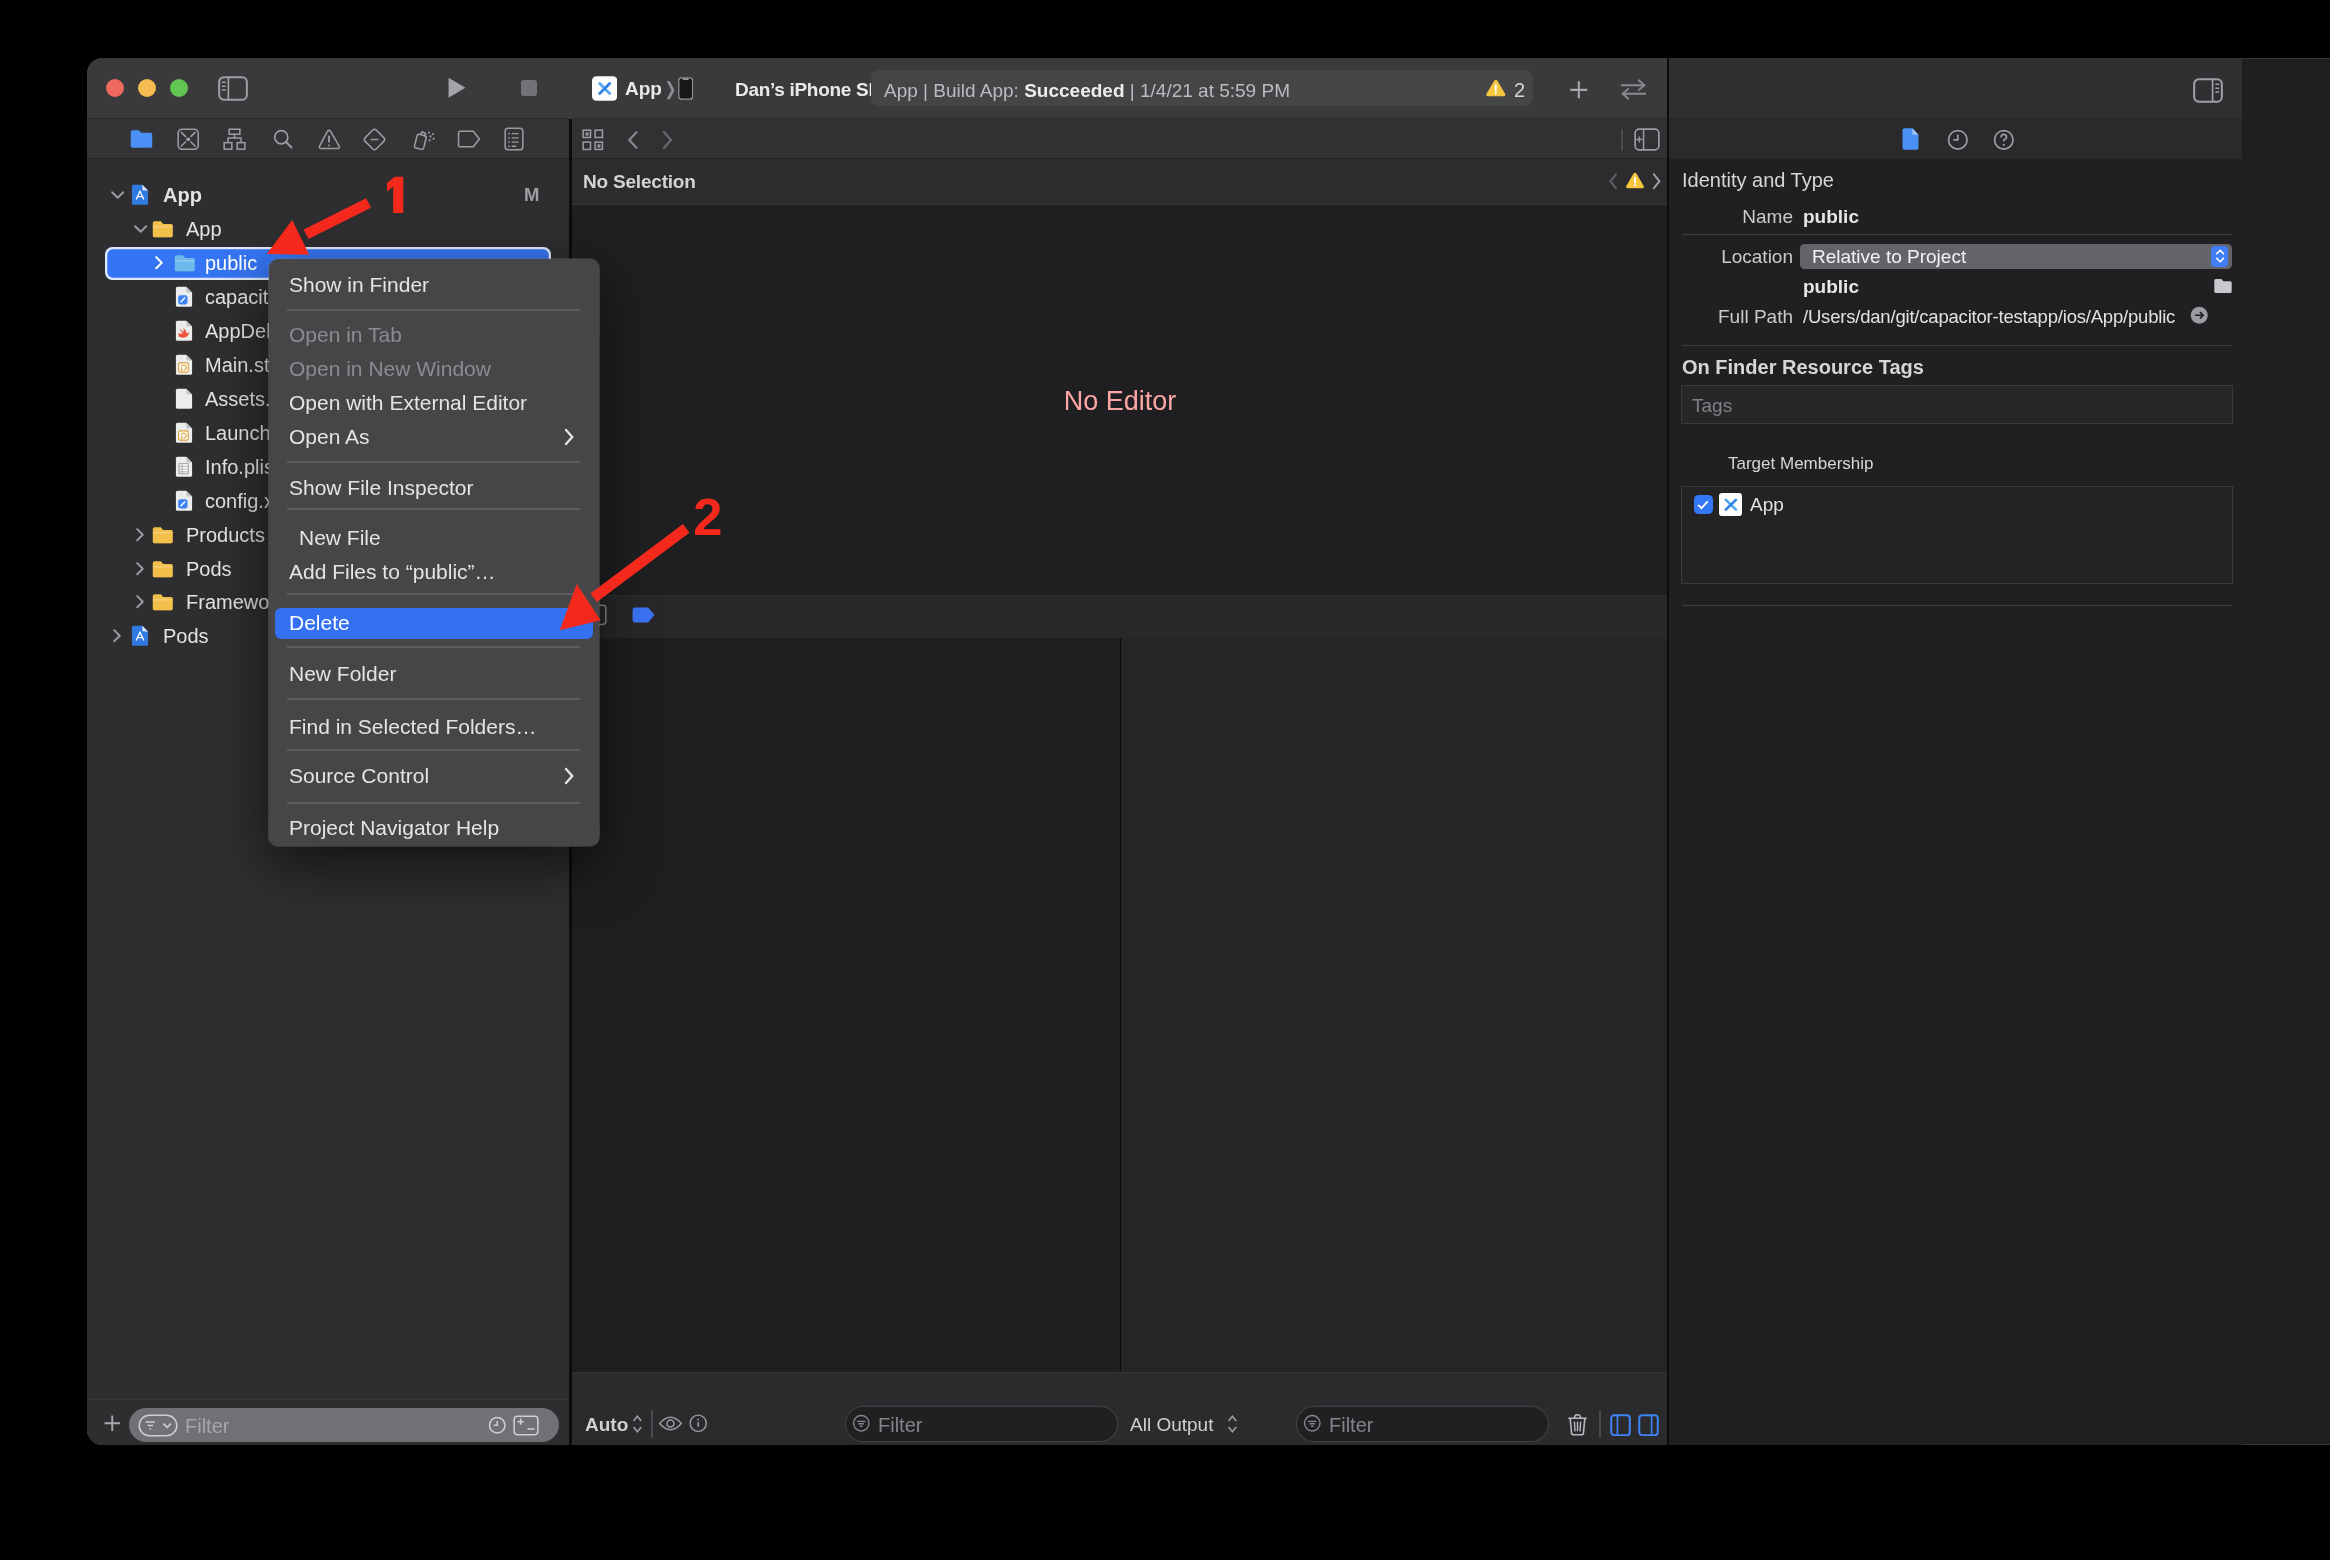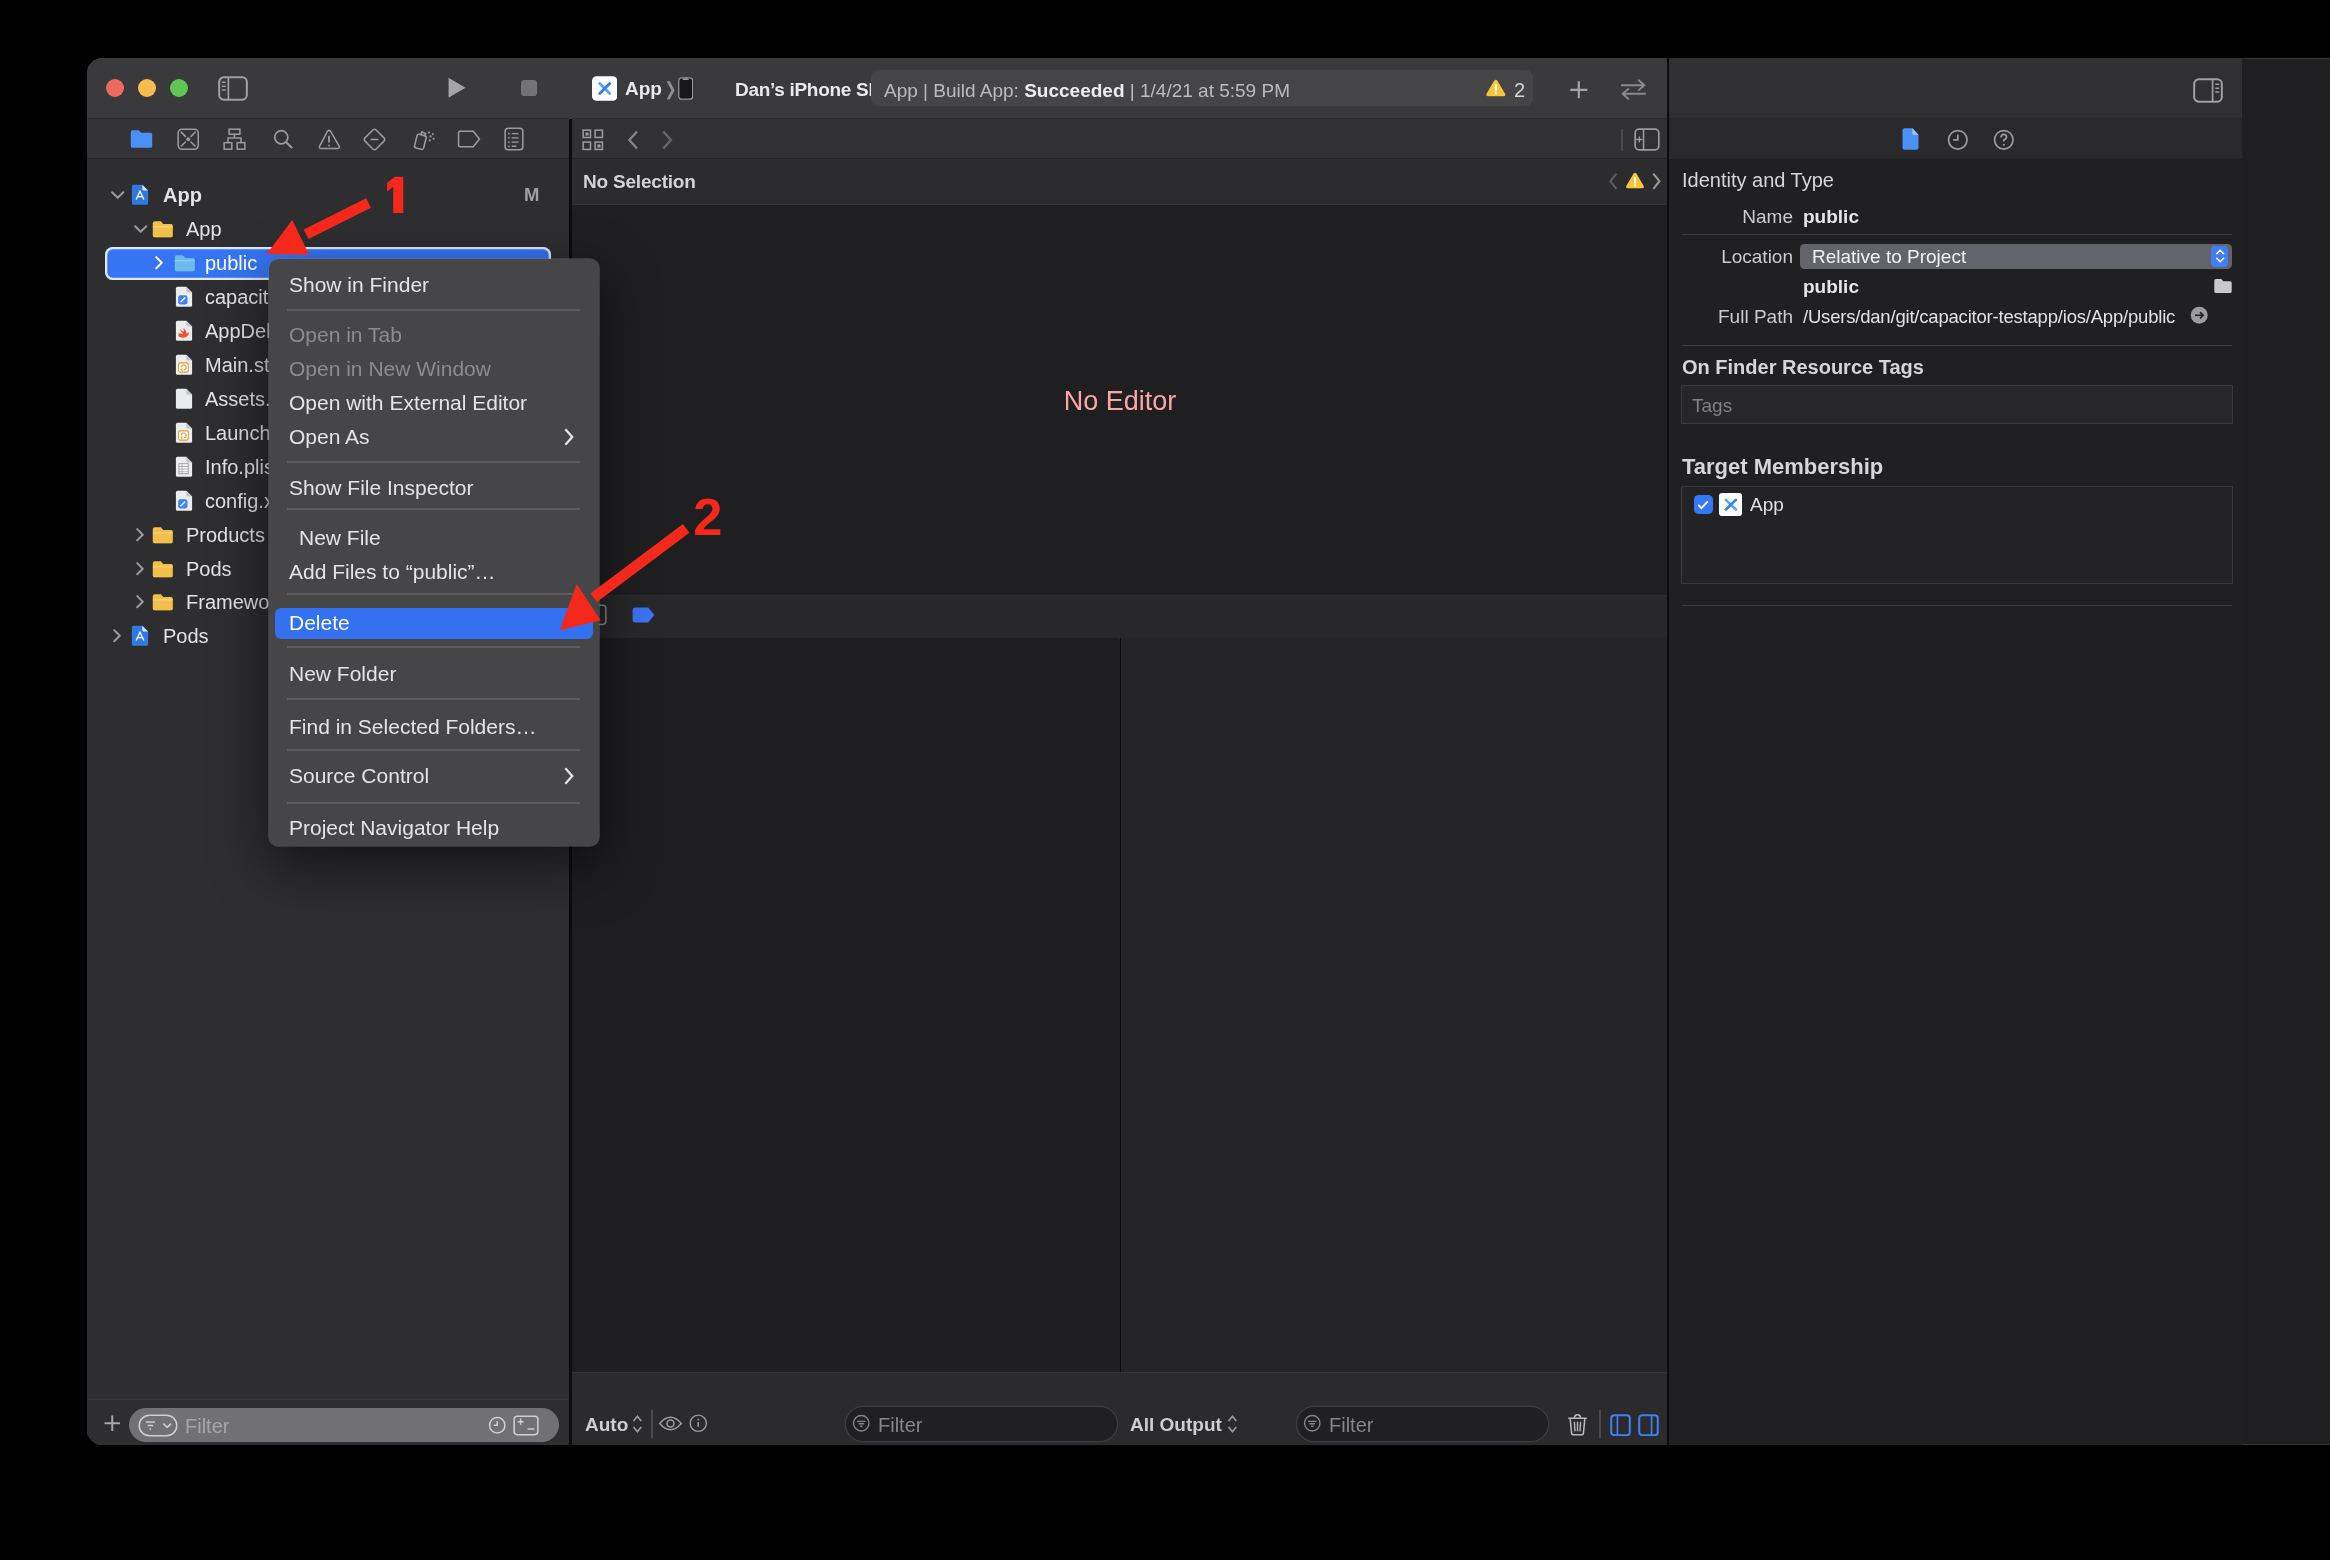--- a/index.html
+++ b/index.html
@@ -400,21 +400,21 @@
       <circle cx="12" cy="12" r="10.5" fill="none" stroke="#9b9ba0" stroke-width="1.8"></circle>
       <path d="M12 10.5 v6" stroke="#9b9ba0" stroke-width="2"></path>
       <circle cx="12" cy="7.2" r="1.2" fill="#9b9ba0"></circle>
     </svg>
   <div class="a" style="left:759px;top:1349px;width:271px;height:34px;border-radius:17px;background:#202023;box-shadow:0 0 0 1.2px #3f3f43"></div>
   <svg class="a" style="left:765px;top:1356px" width="18.5" height="18.5" viewBox="0 0 24 24">
       <circle cx="12" cy="12" r="10" fill="none" stroke="#85858a" stroke-width="1.8"></circle>
       <path d="M6.5 9.5 h11 M8.5 12.7 h7 M10.5 15.9 h3" stroke="#85858a" stroke-width="1.8"></path>
     </svg>
   <div class="a tx" style="left:791px;top:1356px;font-size:20px;color:#85858a">Filter</div>
-  <div class="a tx" style="left:1043px;top:1356px;font-size:19px;font-weight:700;color:#cfcfd2">All Output</div>
+  <div class="a tx" style="left:1043px;top:1356px;font-size:19px;font-weight:400;color:#cfcfd2">All Output</div>
   <svg class="a" style="left:1140px;top:1356px" width="10.8" height="20" viewBox="0 0 14 26">
       <path d="M2 9 l5-6 5 6 M2 17 l5 6 5-6" fill="none" stroke="#9b9ba0" stroke-width="2.2"></path>
     </svg>
   <div class="a" style="left:1210px;top:1349px;width:251px;height:34px;border-radius:17px;background:#202023;box-shadow:0 0 0 1.2px #3f3f43"></div>
   <svg class="a" style="left:1216px;top:1356px" width="18.5" height="18.5" viewBox="0 0 24 24">
       <circle cx="12" cy="12" r="10" fill="none" stroke="#85858a" stroke-width="1.8"></circle>
       <path d="M6.5 9.5 h11 M8.5 12.7 h7 M10.5 15.9 h3" stroke="#85858a" stroke-width="1.8"></path>
     </svg>
   <div class="a tx" style="left:1242px;top:1356px;font-size:20px;color:#85858a">Filter</div>
   <svg class="a" style="left:1480px;top:1354px" width="21" height="24" viewBox="0 0 27 31">
@@ -449,21 +449,21 @@
   <div class="a tx" style="left:1706px;top:248px;transform:translateX(-100%);font-size:19px;color:#cbcbce">Full Path</div>
   <div class="a tx" style="left:1716px;top:248px;font-size:18.5px;letter-spacing:-0.2px;color:#e2e2e4">/Users/dan/git/capacitor-testapp/ios/App/public</div>
   <svg class="a" style="left:2103px;top:248px" width="18.5" height="18.5" viewBox="0 0 24 24">
       <circle cx="12" cy="12" r="11" fill="#9b9ba0"></circle>
       <path d="M6.5 12 h10 M13 8 l4 4 -4 4" fill="none" stroke="#202023" stroke-width="2.2"></path>
     </svg>
   <div class="a" style="left:1595px;top:287px;width:550px;height:0.8px;background:#3d3d40"></div>
   <div class="a tx" style="left:1595px;top:298px;font-size:20px;font-weight:700;color:#d6d6d8">On Finder Resource Tags</div>
   <div class="a" style="left:1595px;top:328px;width:550px;height:37px;background:#272729;box-shadow:0 0 0 0.8px #414144"></div>
   <div class="a tx" style="left:1605px;top:337px;font-size:19px;color:#808085">Tags</div>
-  <div class="a tx" style="left:1595px;top:396px;font-size:22px;font-weight:700;color:#d6d6d8">Target Membership</div>
+  <div class="a tx" style="left:1641px;top:396px;font-size:17px;font-weight:400;color:#d6d6d8">Target Membership</div>
   <div class="a" style="left:1595px;top:429px;width:550px;height:96px;background:#232326;box-shadow:0 0 0 0.8px #414144"></div>
   <div class="a" style="left:1607px;top:437px;width:18.5px;height:18.5px;border-radius:4.6px;background:#3478f6"></div>
   <svg class="a" style="left:1609px;top:440px" width="14" height="14" viewBox="0 0 18 18">
       <path d="M3.5 9.5 l3.5 3.5 L14.5 5" fill="none" stroke="#fff" stroke-width="2.4" stroke-linecap="round"></path>
     </svg>
   <svg class="a" style="left:1632px;top:435px" width="23" height="23" viewBox="0 0 30 30">
       <rect width="30" height="30" rx="4" fill="#fdfdfd"></rect>
       <g stroke-linecap="round">
         <line x1="9" y1="9" x2="22" y2="21.5" stroke="#53a7f3" stroke-width="3.4"></line>
         <line x1="22" y1="9" x2="9" y2="21.5" stroke="#2e82e8" stroke-width="3.4"></line>

